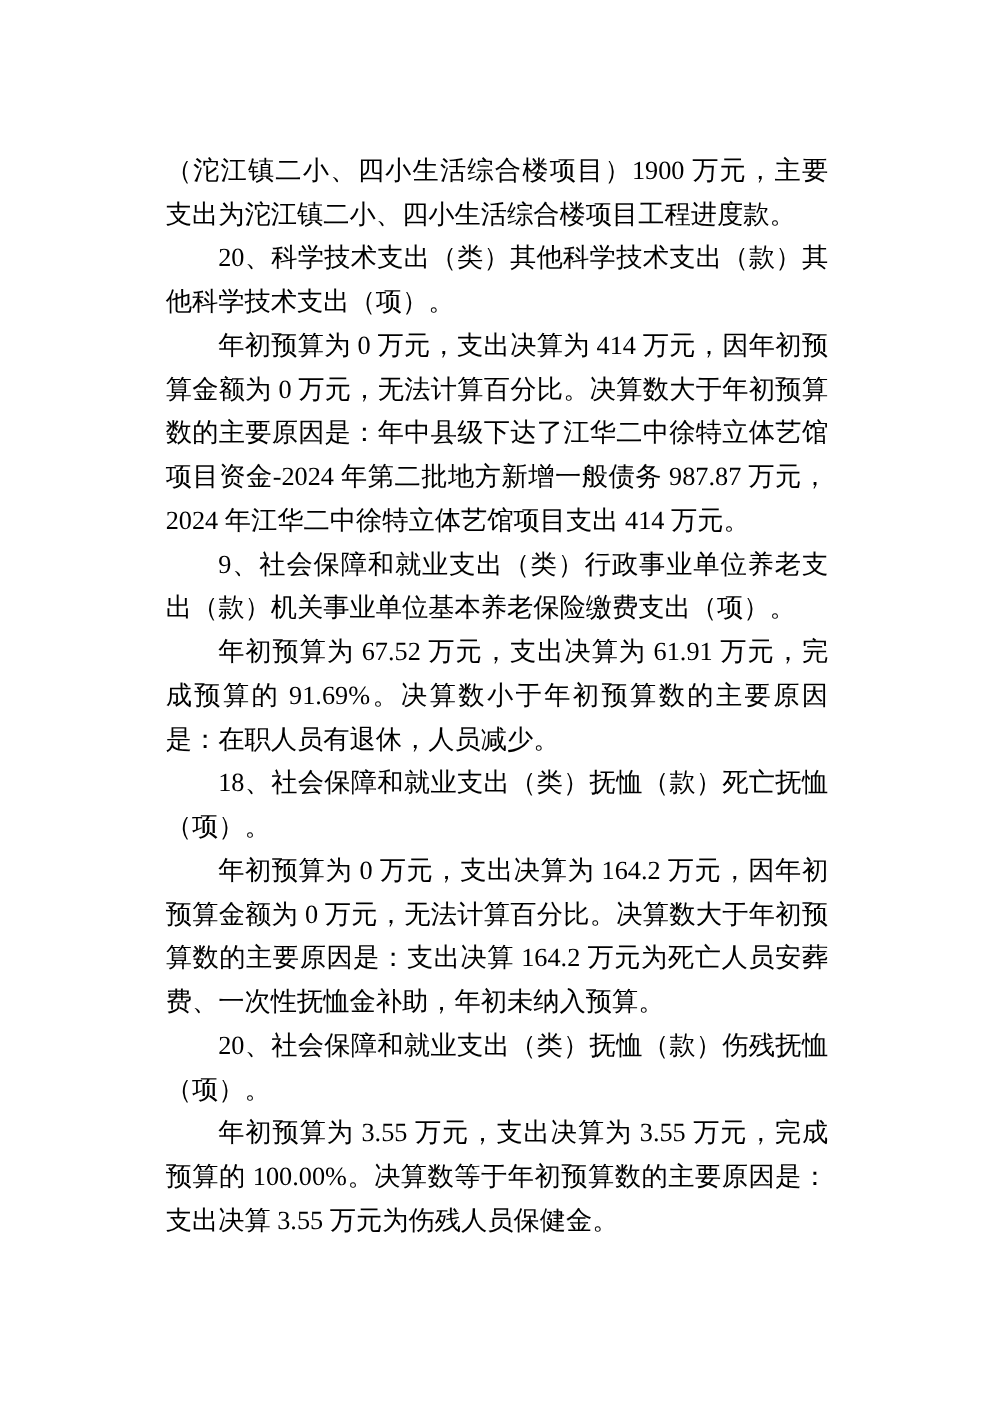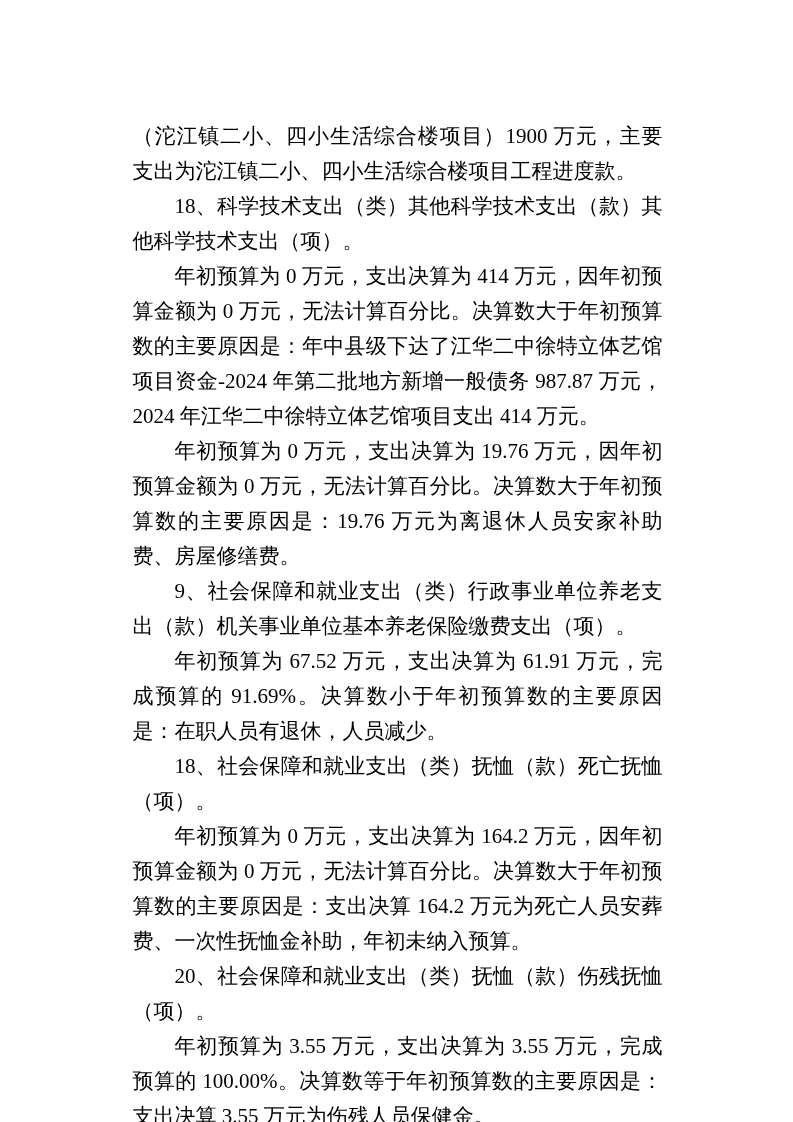--- a/index.html
+++ b/index.html
@@ -29,22 +29,21 @@
   }
   .page p.indent {
     text-indent: 2em;
   }
 </style>
 </head>
 <body>
 
 <div class="page">
   <p>（沱江镇二小、四小生活综合楼项目）1900 万元，主要支出为沱江镇二小、四小生活综合楼项目工程进度款。</p>
-  <p class="indent">18、科学技术支出（类）其他科学技术支出（款）其他科学技术支出（项）。</p>
+  <p class="indent">20、科学技术支出（类）其他科学技术支出（款）其他科学技术支出（项）。</p>
   <p class="indent">年初预算为 0 万元，支出决算为 414 万元，因年初预算金额为 0 万元，无法计算百分比。决算数大于年初预算数的主要原因是：年中县级下达了江华二中徐特立体艺馆项目资金-2024 年第二批地方新增一般债务 987.87 万元，2024 年江华二中徐特立体艺馆项目支出 414 万元。</p>
-  <p class="indent">年初预算为 0 万元，支出决算为 19.76 万元，因年初预算金额为 0 万元，无法计算百分比。决算数大于年初预算数的主要原因是：19.76 万元为离退休人员安家补助费、房屋修缮费。</p>
   <p class="indent">9、社会保障和就业支出（类）行政事业单位养老支出（款）机关事业单位基本养老保险缴费支出（项）。</p>
   <p class="indent">年初预算为 67.52 万元，支出决算为 61.91 万元，完成预算的 91.69%。决算数小于年初预算数的主要原因是：在职人员有退休，人员减少。</p>
   <p class="indent">18、社会保障和就业支出（类）抚恤（款）死亡抚恤（项）。</p>
   <p class="indent">年初预算为 0 万元，支出决算为 164.2 万元，因年初预算金额为 0 万元，无法计算百分比。决算数大于年初预算数的主要原因是：支出决算 164.2 万元为死亡人员安葬费、一次性抚恤金补助，年初未纳入预算。</p>
   <p class="indent">20、社会保障和就业支出（类）抚恤（款）伤残抚恤（项）。</p>
   <p class="indent">年初预算为 3.55 万元，支出决算为 3.55 万元，完成预算的 100.00%。决算数等于年初预算数的主要原因是：支出决算 3.55 万元为伤残人员保健金。</p>
 </div>
 
 </body></html>

